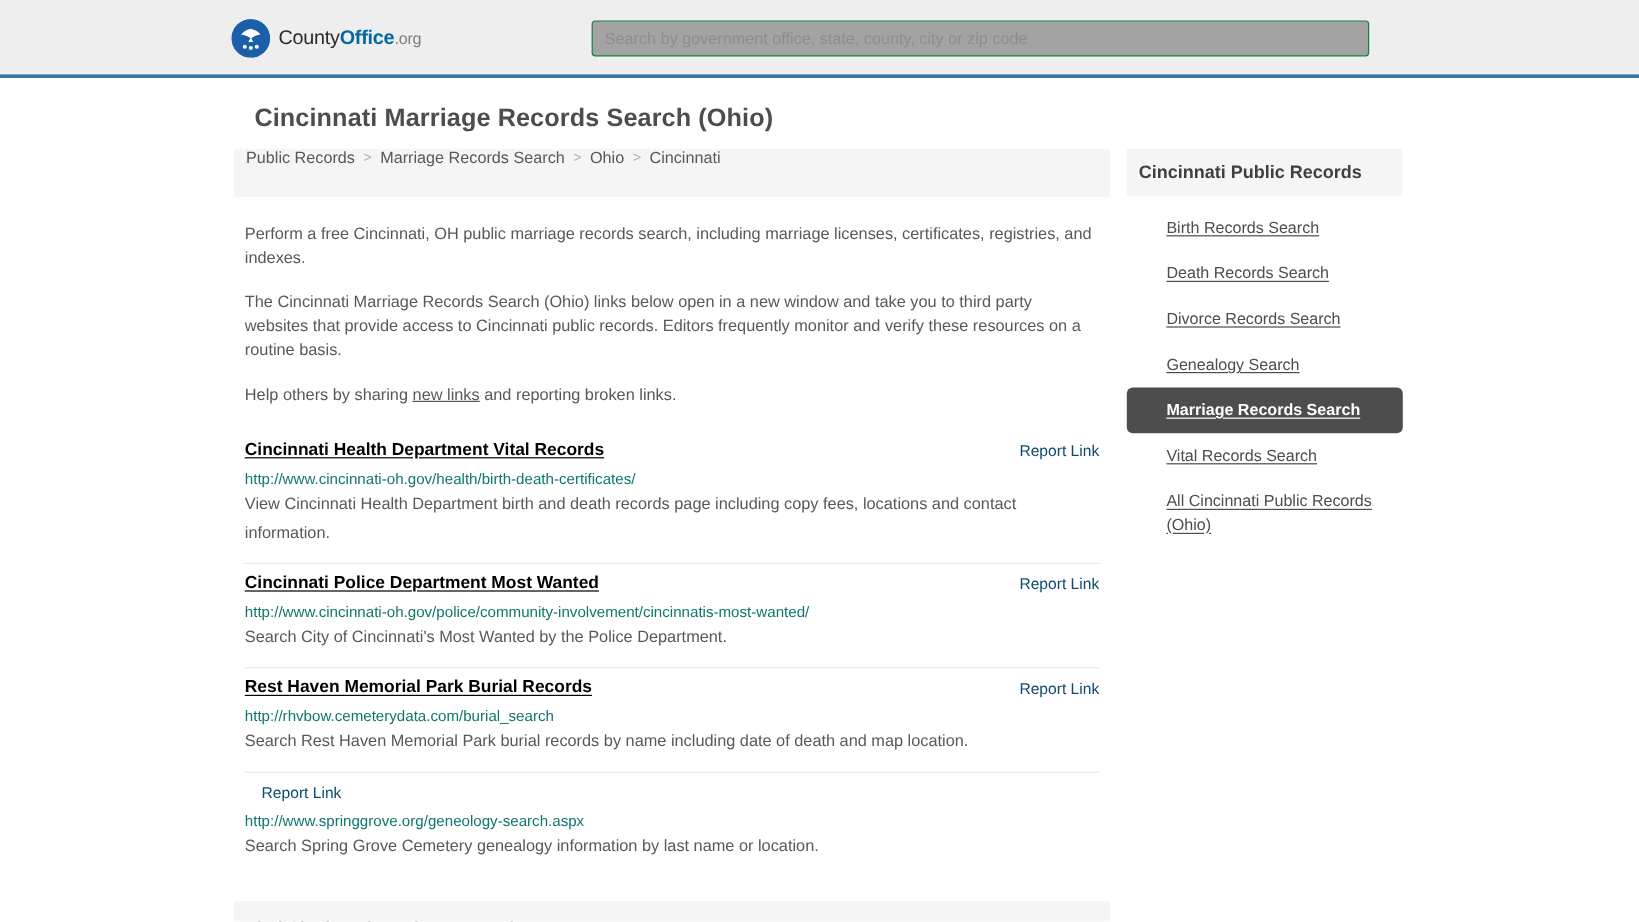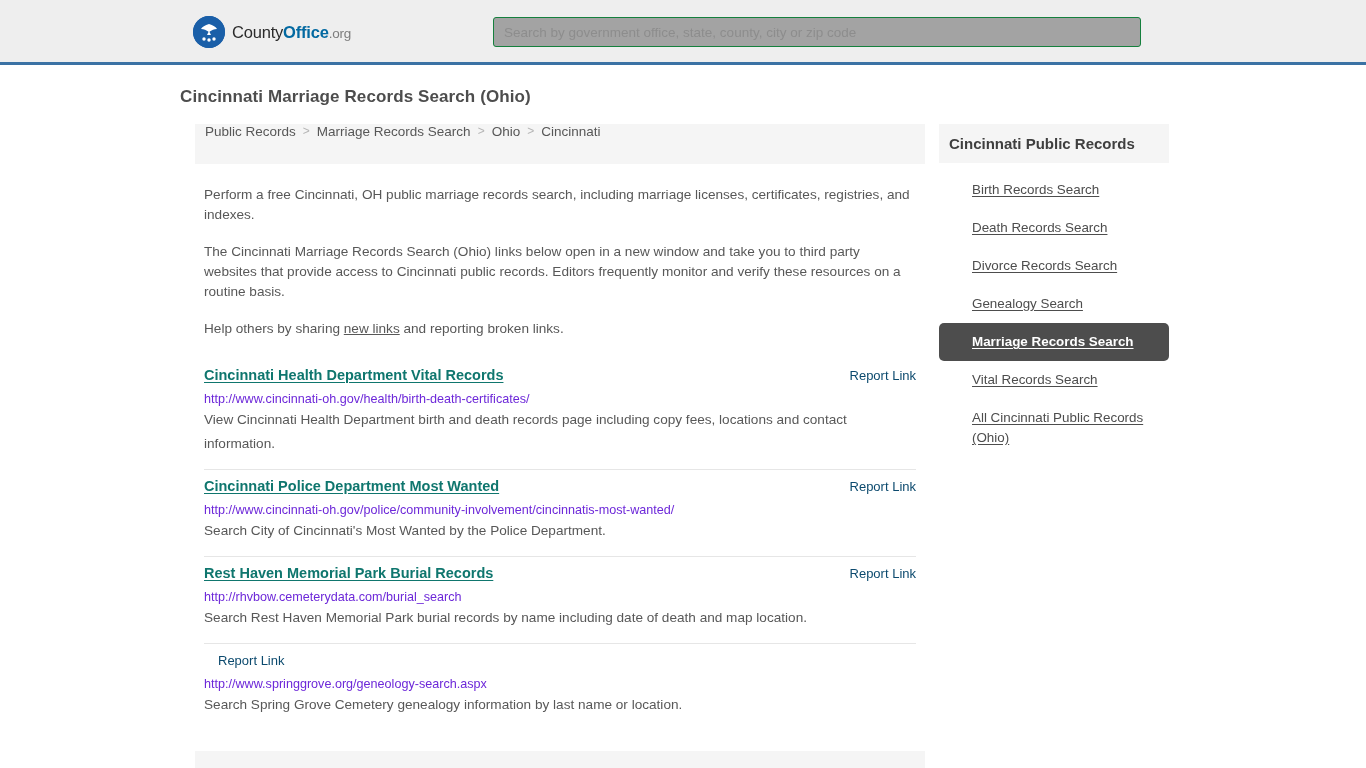--- a/index.html
+++ b/index.html
@@ -68,24 +68,24 @@
   }
   .search-input::placeholder { color: #8d8d8d; }
 
   
   .page {
     position: relative;
     width: 1366px;
   }
   .page-title {
     position: absolute;
-    left: 180px;
+    left: 212px;
     top: 22px;
     margin: 0;
-    font-size: 17px;
+    font-size: 21px;
     font-weight: bold;
     color: #4d4d4d;
     letter-spacing: 0.1px;
   }
   .content {
     position: absolute;
     left: 195px;
     top: 59px;
     width: 730px;
   }
@@ -139,36 +139,36 @@
   }
   .result:last-child { border-bottom: none; }
   .result-head {
     display: flex;
     align-items: flex-start;
     justify-content: space-between;
   }
   .result-title {
     font-size: 14.5px;
     font-weight: bold;
-    color: #0f766e;
+    color: #000000;
     text-decoration: underline;
     text-underline-offset: 2px;
   }
   .report-link {
     font-size: 13px;
     color: #0c4a6e;
     white-space: nowrap;
     margin-left: 14px;
     text-decoration: none;
     padding-top: 1px;
   }
   .result-url {
     display: block;
     font-size: 12.6px;
-    color: #6d28d9;
+    color: #0f766e;
     margin-top: 9px;
     text-decoration: none;
     word-break: break-all;
   }
   .result-desc {
     font-size: 13.6px;
     line-height: 24px;
     color: #585858;
     margin-top: 2px;
   }

